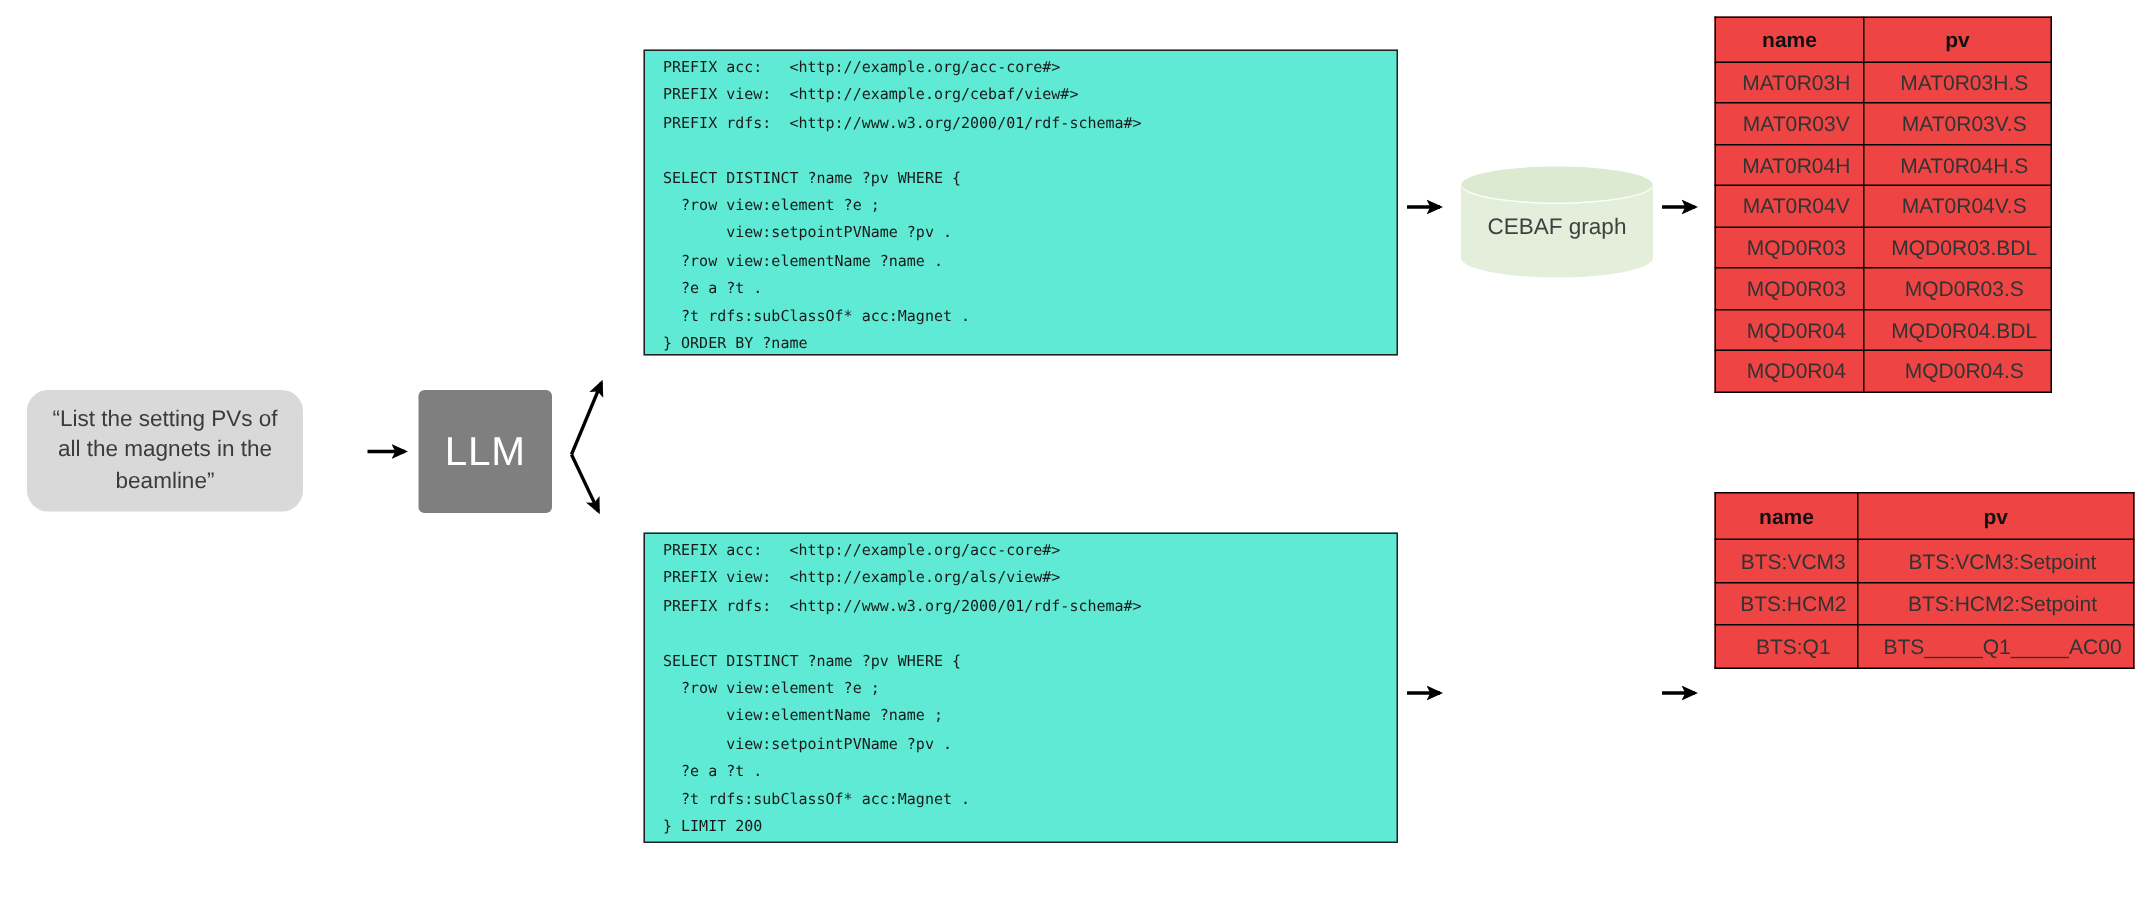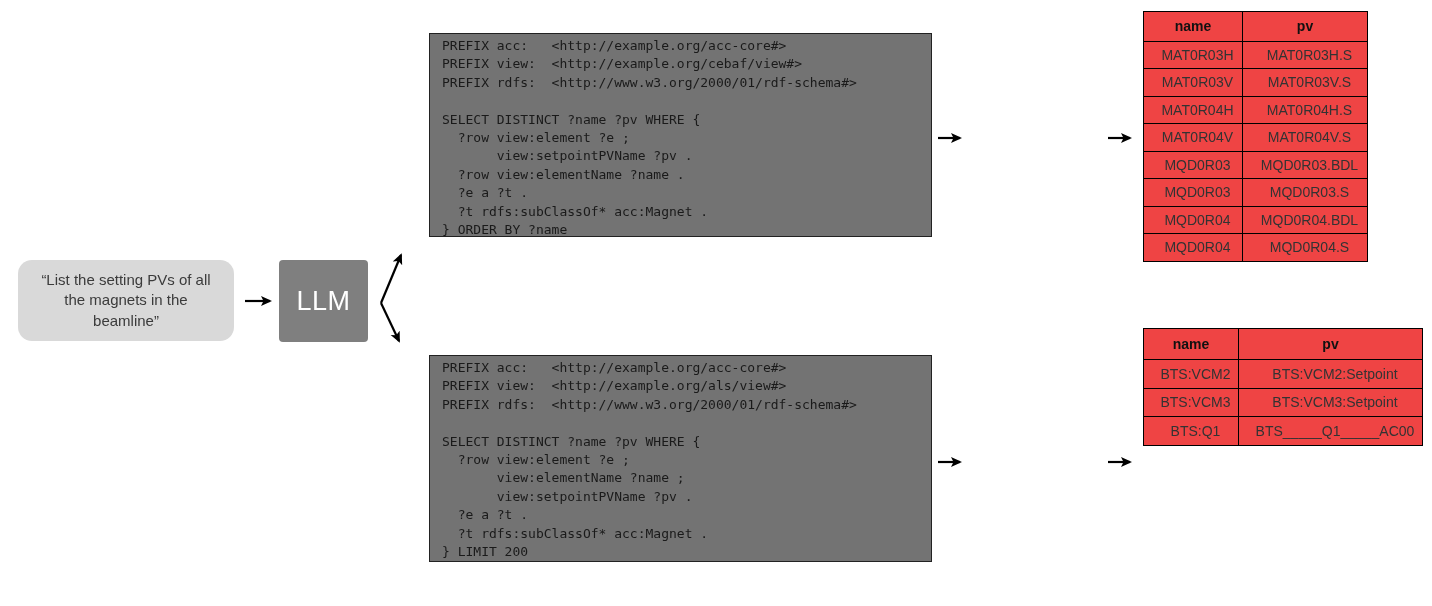--- a/index.html
+++ b/index.html
@@ -4,39 +4,39 @@
 <style>
   html,body { margin:0; padding:0; background:#ffffff; }
   .canvas {
     position:relative; width:1432px; height:606px; background:#ffffff;
     font-family:"Liberation Sans", sans-serif; overflow:hidden;
   }
   .abs { position:absolute; }
 
   
   .prompt-box {
-    left:18px; top:260px; width:216px; height:81px;
+    left:18px; top:260px; width:184px; height:81px;
     background:#d9d9d9; border-radius:14px;
     display:flex; align-items:center; justify-content:center;
     text-align:center; font-size:15px; line-height:1.35; color:#3b3b3b;
     padding:0 12px; box-sizing:border-box;
   }
 
   
   .llm-box {
     left:279px; top:260px; width:89px; height:82px;
     background:#7f7f7f; border-radius:4px;
     display:flex; align-items:center; justify-content:center;
     color:#ffffff; font-size:27px; letter-spacing:0.5px;
   }
 
   
   .code-box {
-    background:#737373; border:1.5px solid #222222; box-sizing:border-box;
-    font-family:"DejaVu Sans Mono", monospace; font-size:13px;
+    background:#5eead4; border:1.5px solid #222222; box-sizing:border-box;
+    font-family:"DejaVu Sans Mono", monospace; font-size:10px;
     line-height:18.4px; color:#1a1a1a; white-space:pre;
     padding:3px 0 0 12px; margin:0; overflow:hidden;
   }
   .code-top    { left:429px; top:33px;  width:503px; height:204px; }
   .code-bottom { left:429px; top:355px; width:503px; height:207px; }
 
   
   .cylinder { width:128px; height:74px; }
   .cyl-cebaf { left:974px; top:111px; }
   .cyl-als   { left:974px; top:431px; }
@@ -124,20 +124,25 @@
 PREFIX rdfs:  &lt;http://www.w3.org/2000/01/rdf-schema#&gt;
 
 SELECT DISTINCT ?name ?pv WHERE {
   ?row view:element ?e ;
        view:elementName ?name ;
        view:setpointPVName ?pv .
   ?e a ?t .
   ?t rdfs:subClassOf* acc:Magnet .
 } LIMIT 200</pre>
 
+  <div class="abs cylinder cyl-cebaf">
+    <div class="cyl-body"></div>
+    <div class="cyl-top"></div>
+    <div class="cyl-label">CEBAF graph</div>
+  </div>
 
 
   <table class="abs result table-cebaf">
     <colgroup>
         <col class="c-name">
         <col class="c-pv">
       </colgroup>
   <thead>
         <tr>
           <th>name</th>
@@ -186,27 +191,27 @@
         <col class="c-pv">
       </colgroup>
   <thead>
         <tr>
           <th>name</th>
           <th>pv</th>
         </tr>
       </thead>
       <tbody>
         <tr>
-          <td>BTS:VCM2</td>
-          <td>BTS:VCM2:Setpoint</td>
-        </tr>
-        <tr>
           <td>BTS:VCM3</td>
           <td>BTS:VCM3:Setpoint</td>
         </tr>
         <tr>
+          <td>BTS:HCM2</td>
+          <td>BTS:HCM2:Setpoint</td>
+        </tr>
+        <tr>
           <td>BTS:Q1</td>
           <td>BTS_____Q1_____AC00</td>
         </tr>
       </tbody>
     </table>
 
 </div>
 
 </body></html>

